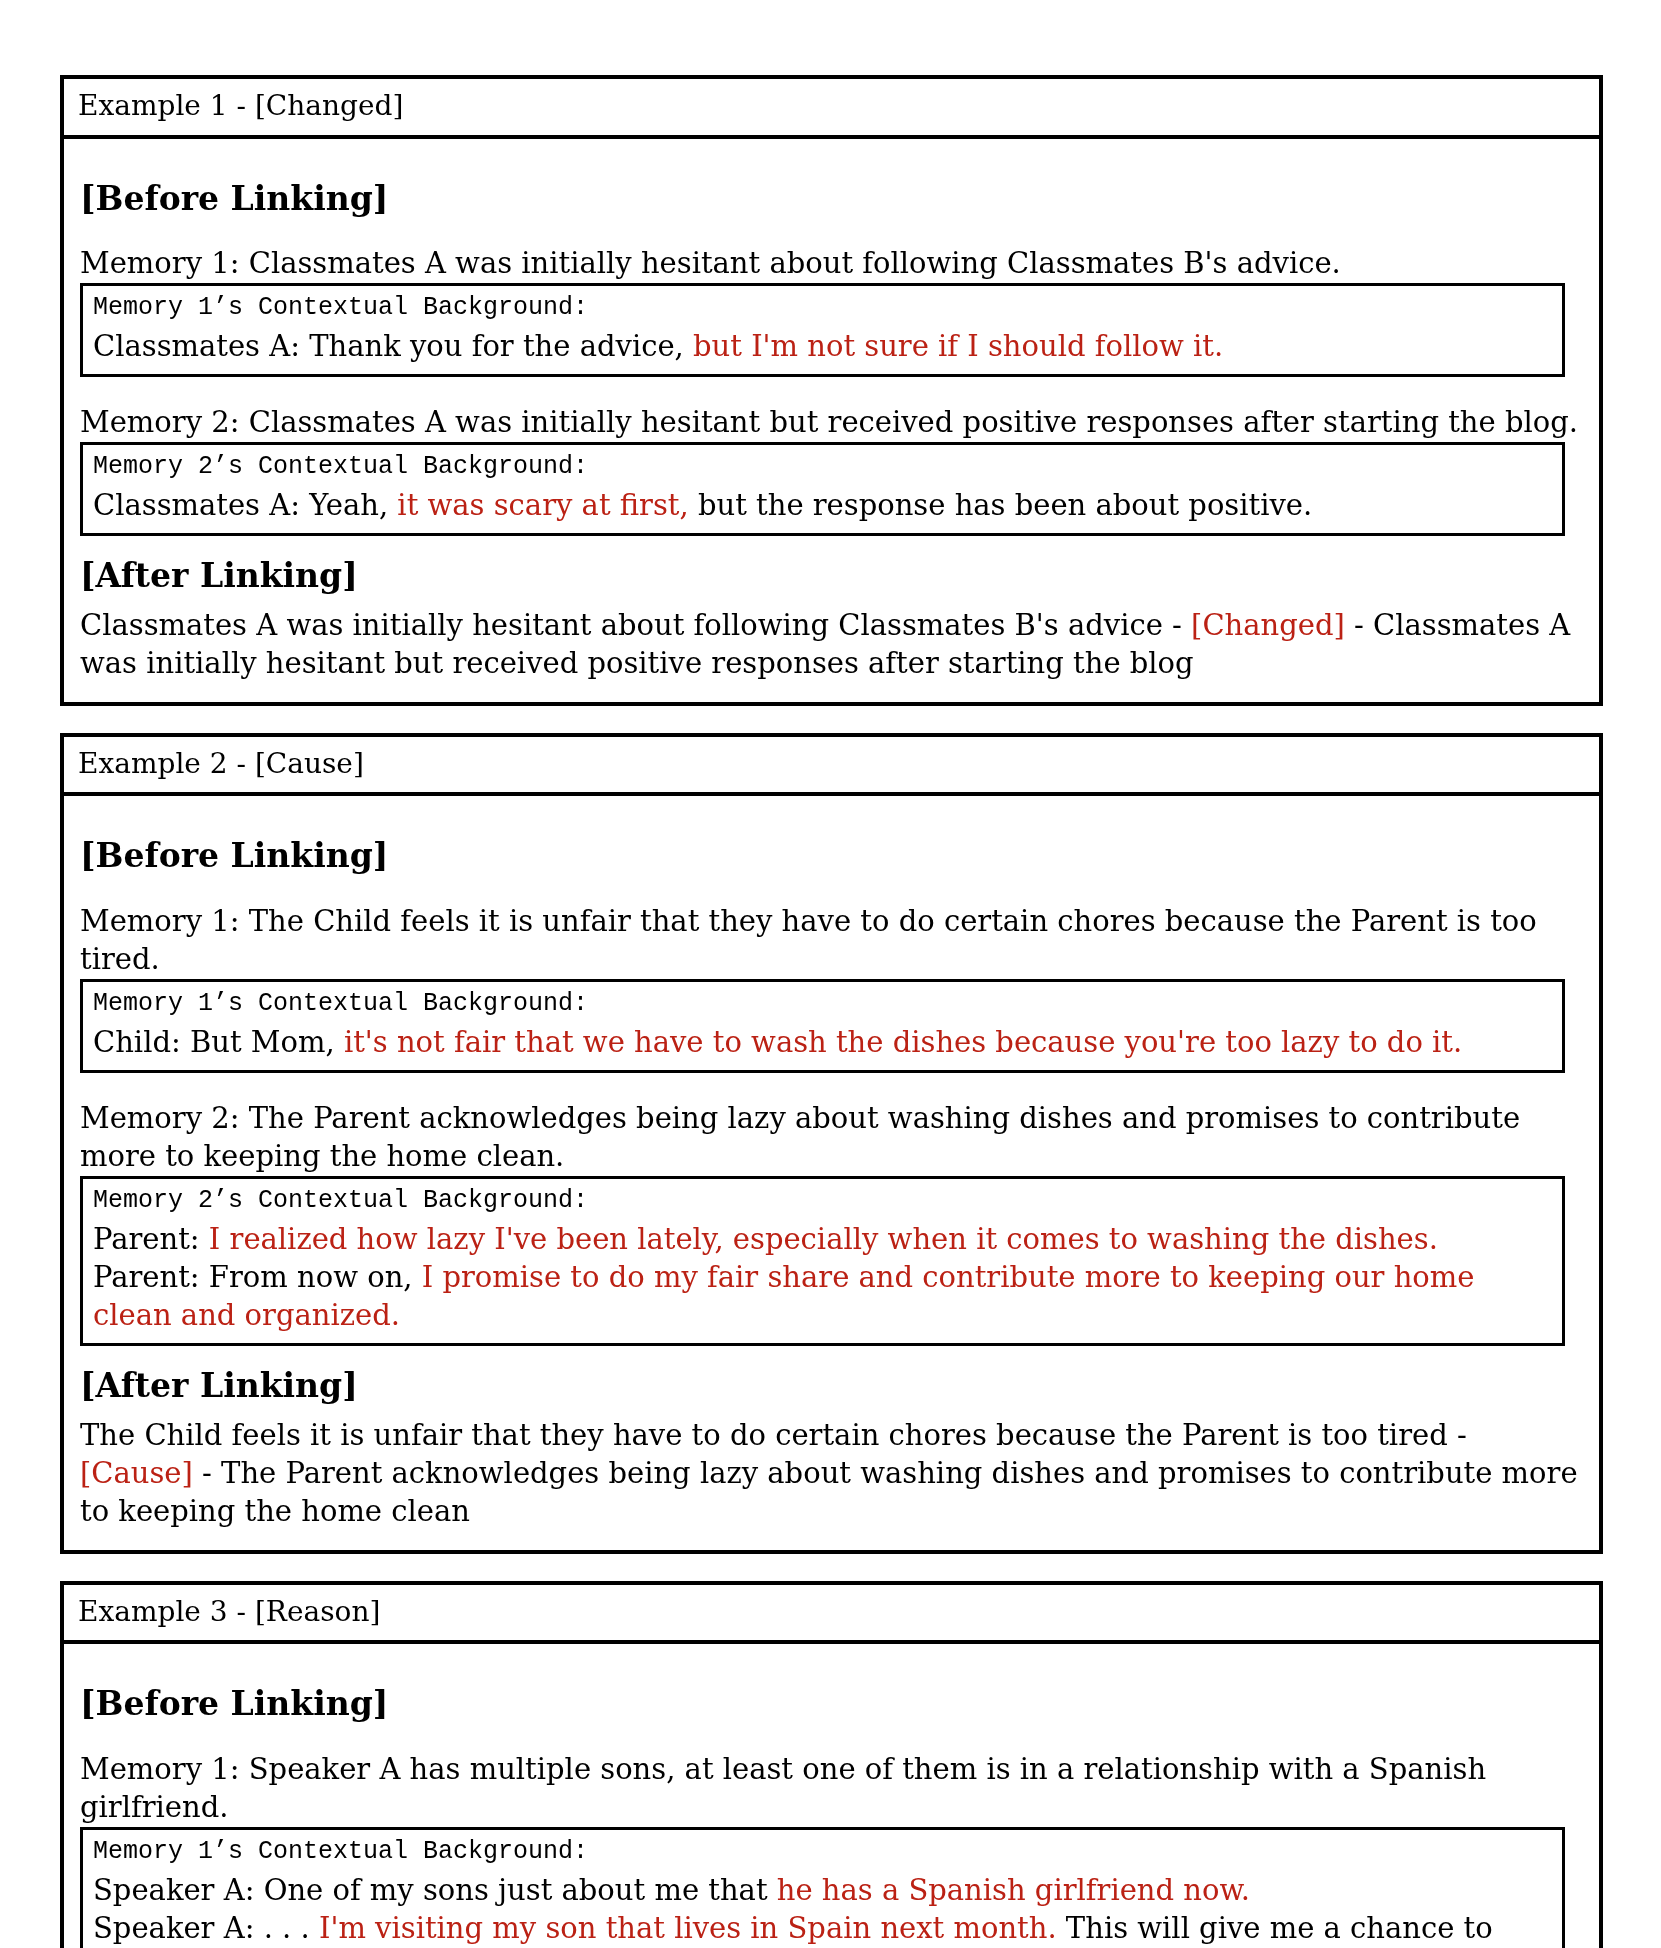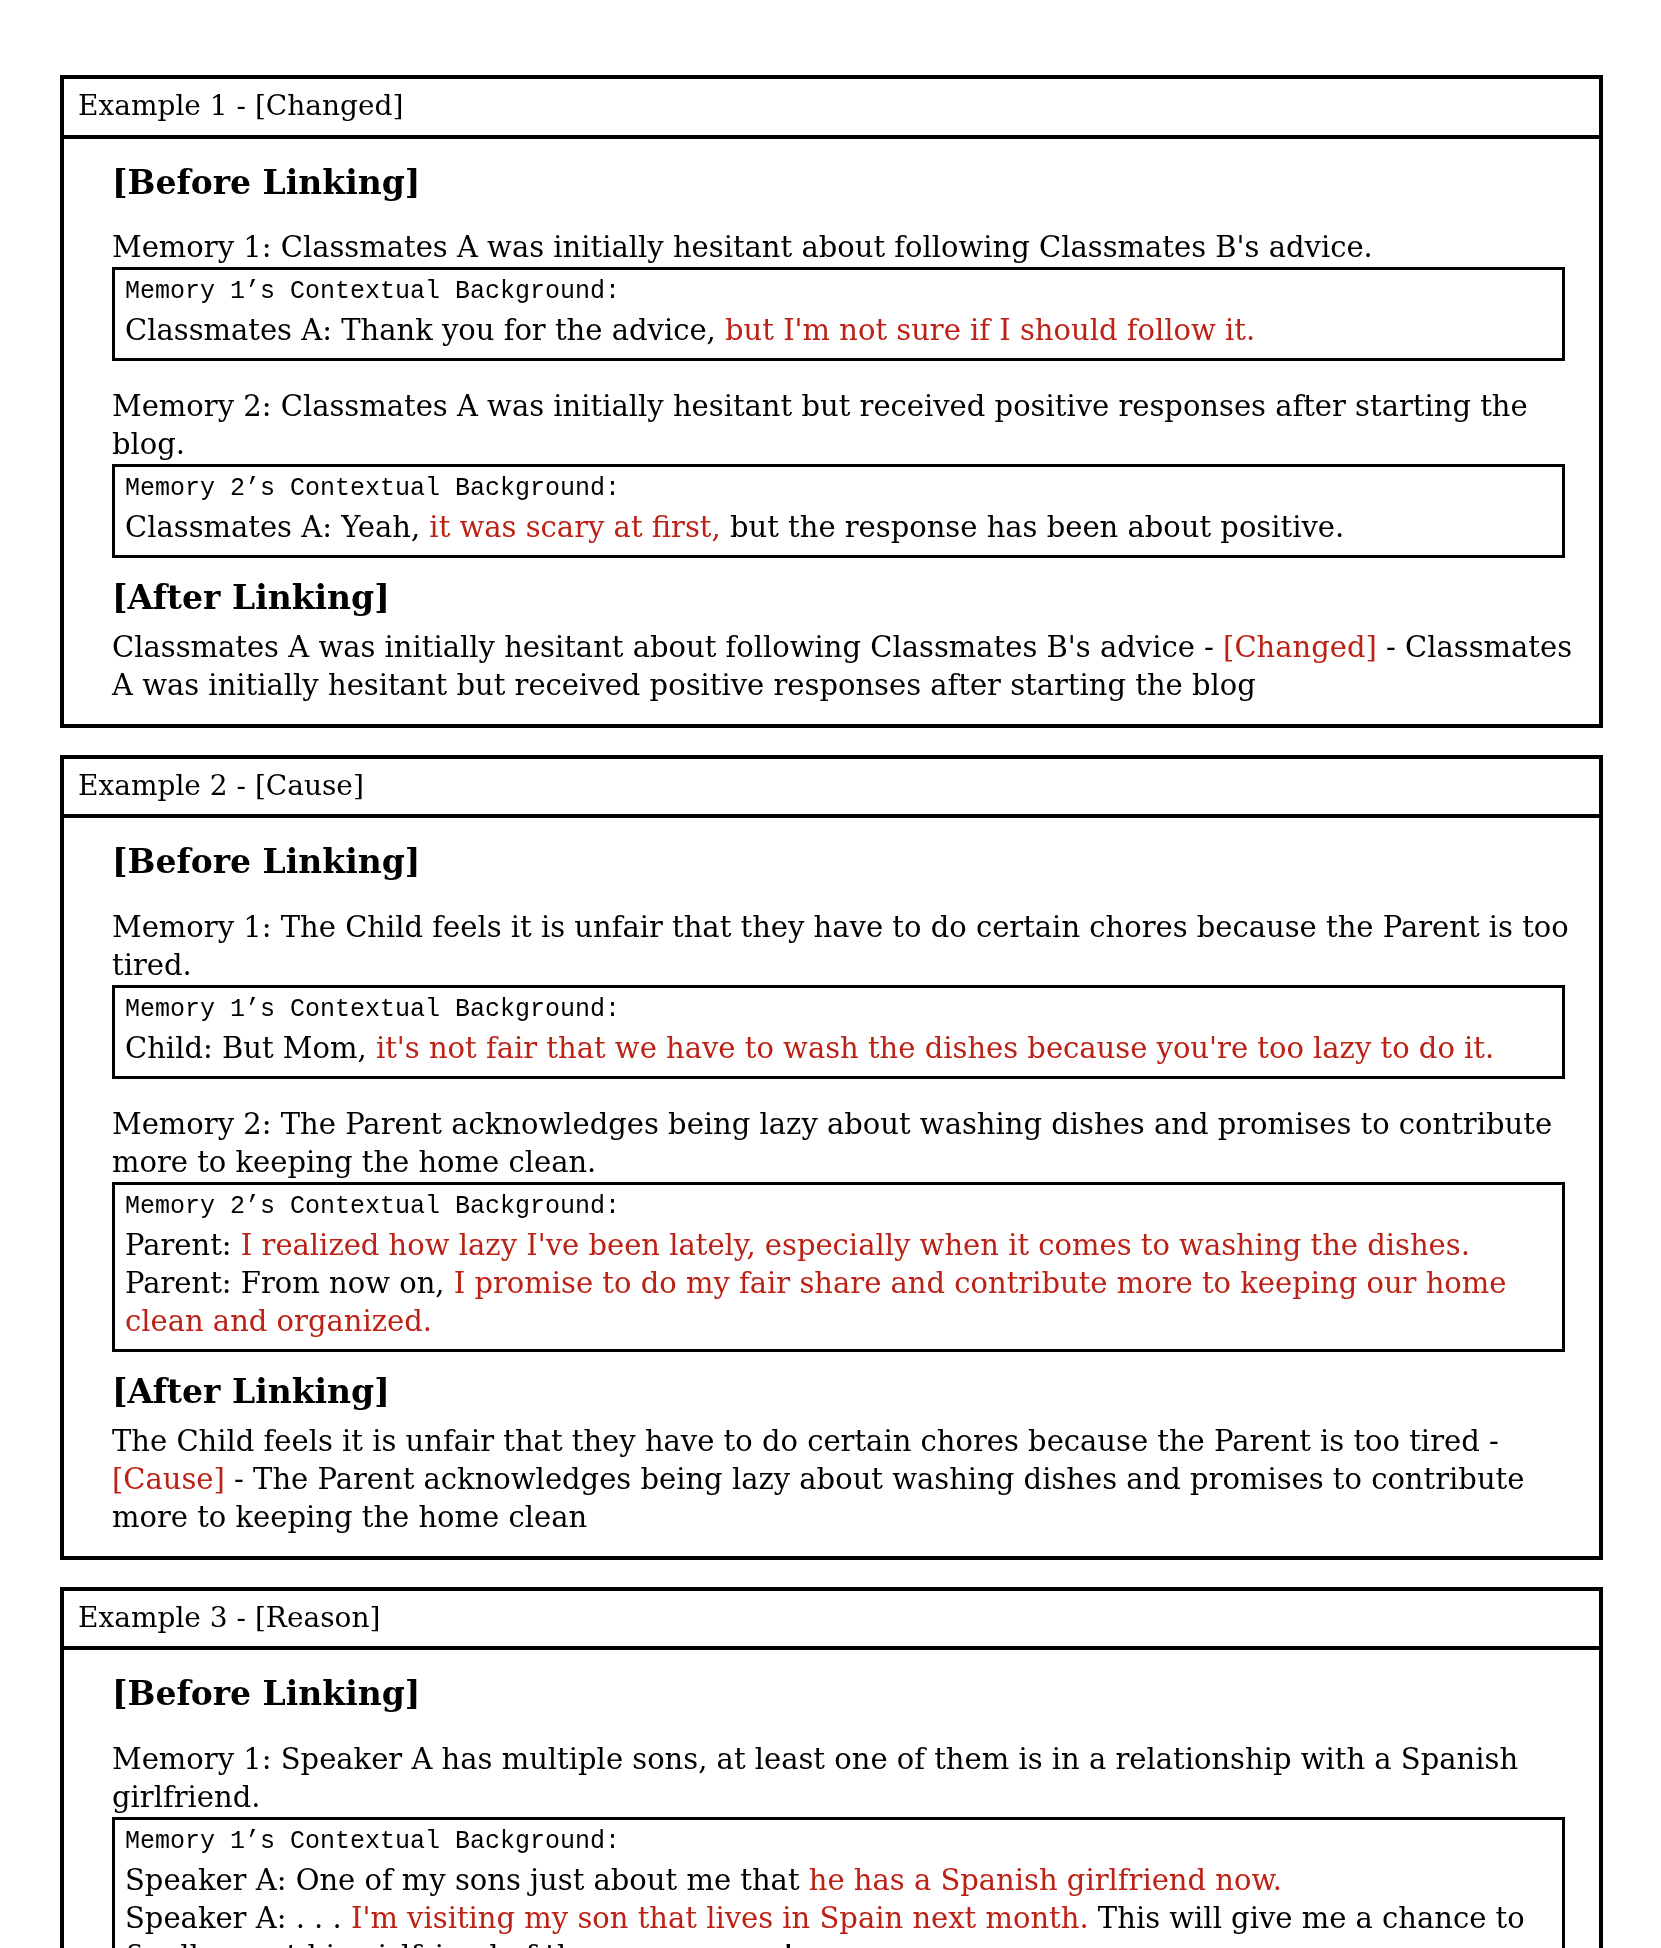--- a/index.html
+++ b/index.html
@@ -27,22 +27,21 @@
     background:#ffffff;
   }
   .example-header{
     font-size:28px;
     font-weight:normal;
     padding:10px 2px 12px 14px;
     border-bottom:4px solid var(--ink);
     line-height:1.2;
   }
   .example-body{
-    padding:4px 16px 14px 16px;
-    margin-left:32px;
+    padding:20px 16px 14px 16px;
   }
   .section-heading{
     font-size:33px;
     font-weight:bold;
     margin:20px 0 10px 0;
     line-height:1.2;
   }
   .memory-summary{
     font-size:29px;
     line-height:38px;

